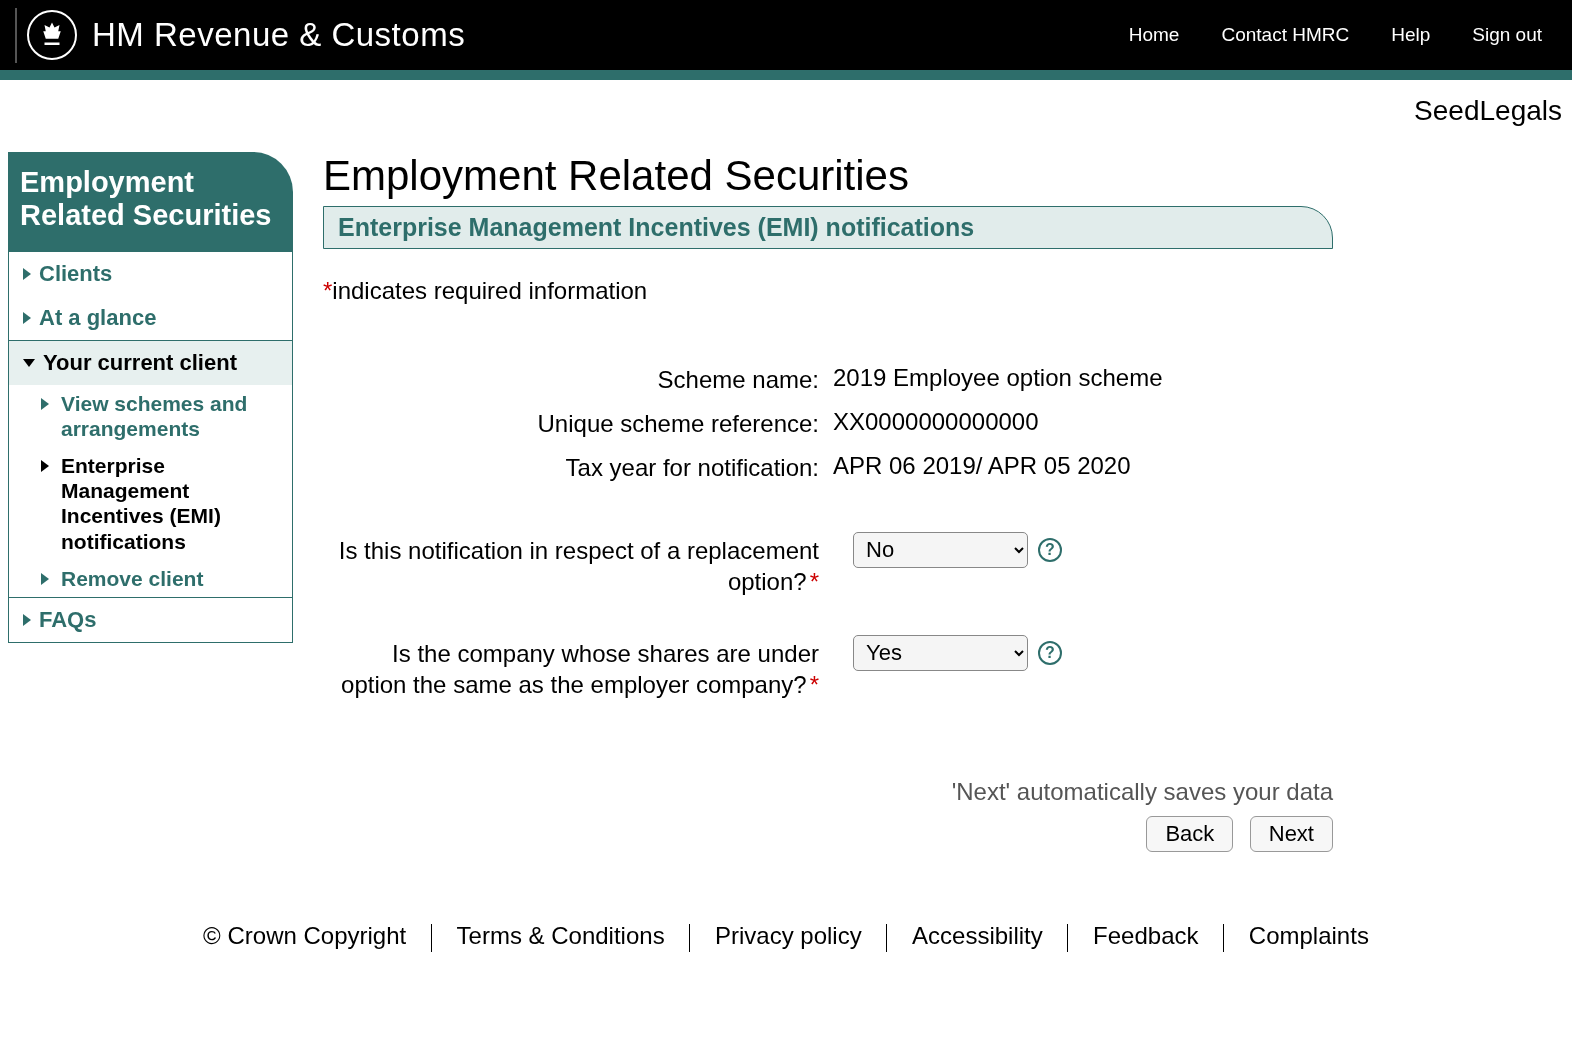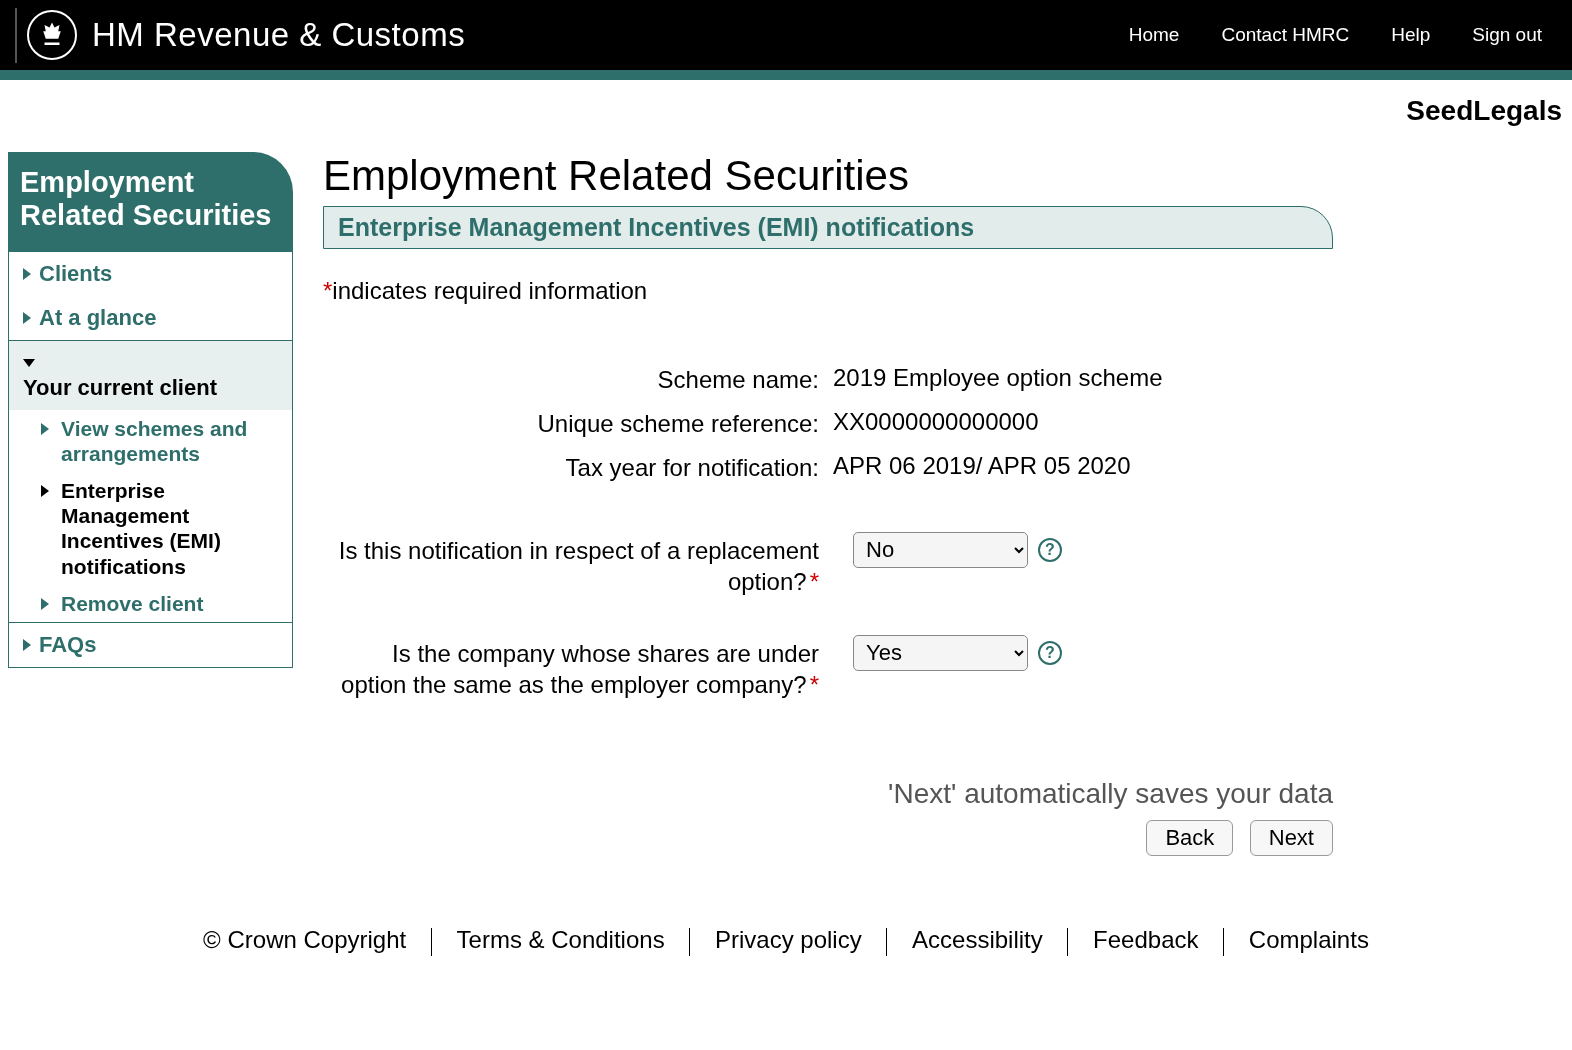--- a/index.html
+++ b/index.html
@@ -11,29 +11,29 @@
 .crown-logo svg { width: 30px; height: 30px; fill: #fff; }
 .brand-text { color: #fff; font-size: 33px; font-weight: normal; flex: 1; letter-spacing: 0.5px; }
 .top-nav { display: flex; gap: 42px; }
 .top-nav a { color: #fff; text-decoration: none; font-size: 19px; }
 
 .teal-strip { background: #2e6e6b; height: 10px; }
 
 .subheader { display: flex; align-items: center; padding: 15px 10px 25px 8px; }
 .subheader-left { display: flex; align-items: center; gap: 4px; color: #2e6e6b; font-size: 24px; font-weight: bold; }
 .subheader-left .triangle-up { width: 0; height: 0; border-left: 7px solid transparent; border-right: 7px solid transparent; border-bottom: 9px solid #2e6e6b; }
-.subheader-right { margin-left: auto; font-size: 28px; font-weight: bold; color: #000; }
+.subheader-right { margin-left: auto; font-size: 28px; font-weight: normal; color: #000; }
 
 .layout { display: flex; padding: 0 8px; gap: 30px; align-items: flex-start; }
 
 .sidebar { width: 285px; flex-shrink: 0; }
 .sidebar-header { background: #2e6e6b; color: #fff; font-size: 29px; font-weight: bold; padding: 14px 12px 18px; border-top-right-radius: 40px; line-height: 1.15; }
 .sidebar-list { border: 1px solid #2e6e6b; border-top: none; }
 .sidebar-item { border-top: 1px solid #2e6e6b; padding: 9px 10px 9px 14px; display: flex; align-items: flex-start; gap: 8px; color: #2e6e6b; font-size: 22px; font-weight: bold; cursor: pointer; }
-.sidebar-item.active { background: #e7f0ef; color: #000; flex-direction: column; }
+.sidebar-item.active { background: #e7f0ef; color: #000; }
 .sidebar-item.first { border-top: none; }
 .sidebar-sublist { background: #fff; }
 .sidebar-subitem { padding: 6px 10px 6px 32px; display: flex; align-items: flex-start; gap: 12px; color: #2e6e6b; font-size: 21px; font-weight: bold; cursor: pointer; line-height: 1.2; }
 .sidebar-subitem.current { color: #000; }
 .triangle-right { width: 0; height: 0; border-top: 6px solid transparent; border-bottom: 6px solid transparent; border-left: 8px solid currentColor; margin-top: 7px; flex-shrink: 0; }
 .triangle-down { width: 0; height: 0; border-left: 6px solid transparent; border-right: 6px solid transparent; border-top: 8px solid currentColor; margin-top: 9px; flex-shrink: 0; }
 
 .main { flex: 1; max-width: 1010px; }
 .page-title { font-size: 42px; font-weight: normal; color: #000; margin-bottom: 6px; }
 .section-header { background: #e1eceb; border: 1px solid #2e6e6b; border-top-right-radius: 32px; padding: 6px 14px; color: #2e6e6b; font-size: 25px; font-weight: bold; margin-bottom: 28px; }
@@ -46,21 +46,21 @@
 .form-label { width: 510px; text-align: right; padding-right: 14px; font-size: 24px; line-height: 1.3; padding-top: 3px; }
 .form-label .asterisk { color: #c00; margin-left: 3px; }
 .form-value { font-size: 24px; padding-top: 3px; }
 .form-select-wrap { display: flex; align-items: center; gap: 10px; padding-left: 20px; }
 .form-select { width: 175px; height: 36px; font-size: 22px; padding: 2px 8px; border: 1px solid #888; border-radius: 5px; background: #f5f5f5; }
 .help-icon { width: 24px; height: 24px; border: 2px solid #2e6e6b; border-radius: 50%; display: flex; align-items: center; justify-content: center; color: #2e6e6b; font-size: 16px; font-weight: bold; cursor: pointer; }
 
 .gap-big { height: 38px; }
 
 .button-row { text-align: right; margin-top: 78px; }
-.autosave { font-size: 28px; color: #555; margin-bottom: 10px; }
+.autosave { font-size: 24px; color: #555; margin-bottom: 10px; }
 .btn { display: inline-block; padding: 4px 18px; font-size: 22px; border: 1px solid #999; border-radius: 6px; background: #f7f7f7; cursor: pointer; margin-left: 12px; }
 
 .footer { margin-top: 50px; padding: 20px 0 60px; text-align: center; font-size: 24px; }
 .footer span, .footer a { margin: 0 18px; color: #000; text-decoration: none; }
 .footer .sep { display: inline-block; width: 1px; height: 28px; background: #000; vertical-align: middle; margin: 0; }
 </style>
 </head>
 <body>
 
 <div class="header-bar">

